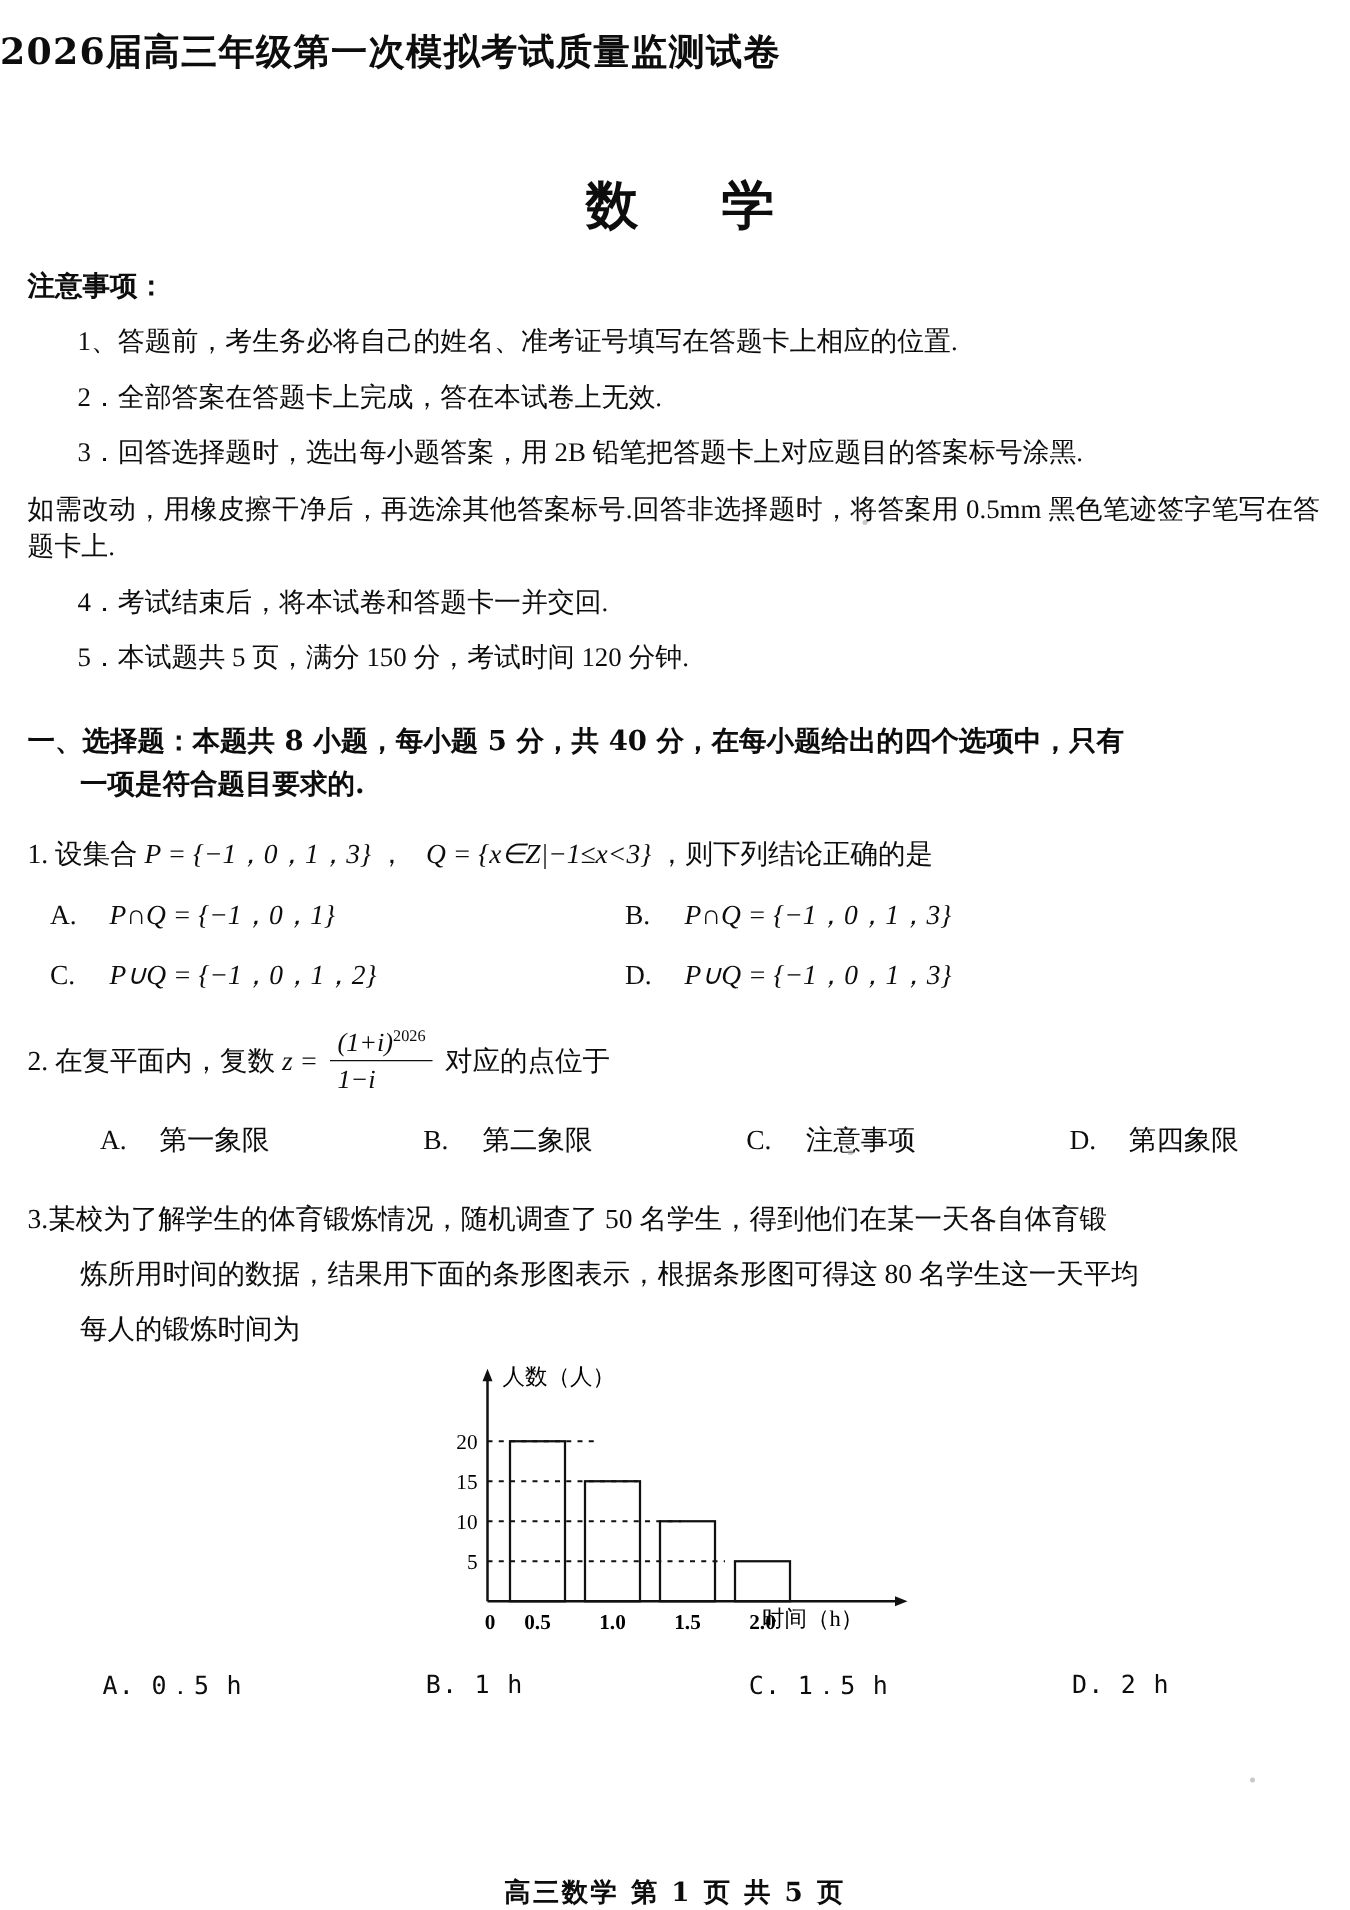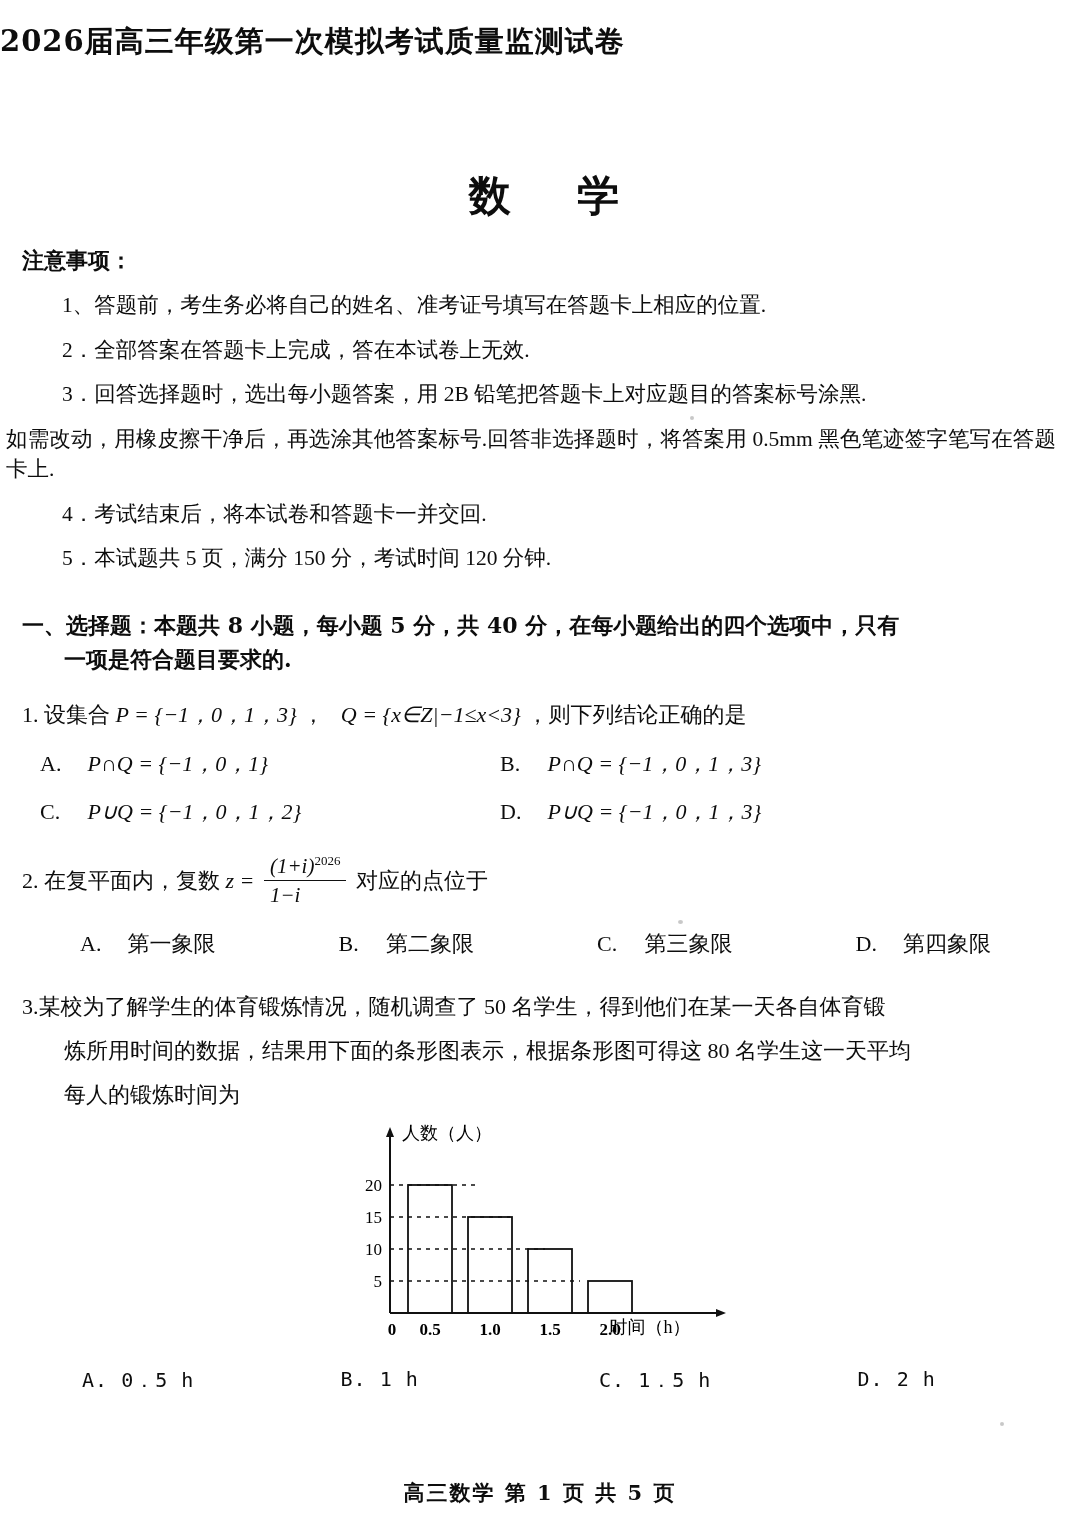--- a/index.html
+++ b/index.html
@@ -30,40 +30,40 @@
     letter-spacing: 1px;
     margin: 12px 0 0 0;
     padding-top: 10px;
   }
   .subject-title {
     text-align: center;
     font-family: "DejaVu Serif", serif;
     font-weight: bold;
     font-size: 42px;
     letter-spacing: 26px;
-    margin: 106px 0 0 0;
+    margin: 74px 0 0 0;
     padding-left: 34px;
   }
   .notice-head {
     font-family: "DejaVu Serif", serif;
     font-weight: bold;
     font-size: 22px;
     margin: 22px 0 0 22px;
   }
   .notice-item {
     font-family: "Liberation Serif", serif;
     font-size: 21.5px;
     line-height: 1.42;
     margin: 14px 0 0 0;
     padding-left: 62px;
     padding-right: 24px;
     text-align: justify;
   }
   .notice-item.wrap {
-    padding-left: 6px;
+    padding-left: 22px;
   }
   .section-head {
     font-family: "DejaVu Serif", serif;
     font-weight: bold;
     font-size: 22px;
     line-height: 1.55;
     margin: 34px 24px 0 22px;
     text-align: justify;
   }
   .section-head .l2 {
@@ -159,21 +159,21 @@
   }
   .opt-row-choices > div {
     width: 25%;
     padding-left: 58px;
     box-sizing: border-box;
   }
   .footer {
     position: absolute;
     left: 0;
     right: 0;
-    bottom: 33px;
+    bottom: 12px;
     text-align: center;
     font-family: "DejaVu Serif", serif;
     font-weight: bold;
     font-size: 21px;
     letter-spacing: 2px;
   }
   .speck {
     position: absolute;
     background: #9a9a9a;
     border-radius: 50%;
@@ -246,21 +246,21 @@
     <div>
       <span class="opt-label">A.</span>
       <span>第一象限</span>
     </div>
     <div>
       <span class="opt-label">B.</span>
       <span>第二象限</span>
     </div>
     <div>
       <span class="opt-label">C.</span>
-      <span>第三象限</span>
+      <span>注意事项</span>
     </div>
     <div>
       <span class="opt-label">D.</span>
       <span>第四象限</span>
     </div>
   </div>
 
   <div class="q3-text">
     <span>3.</span><span>某校为了解学生的体育锻炼情况，随机调查了 50 名学生，得到他们在某一天各自体育锻</span>
     <span class="cont">炼所用时间的数据，结果用下面的条形图表示，根据条形图可得这 80 名学生这一天平均</span>

